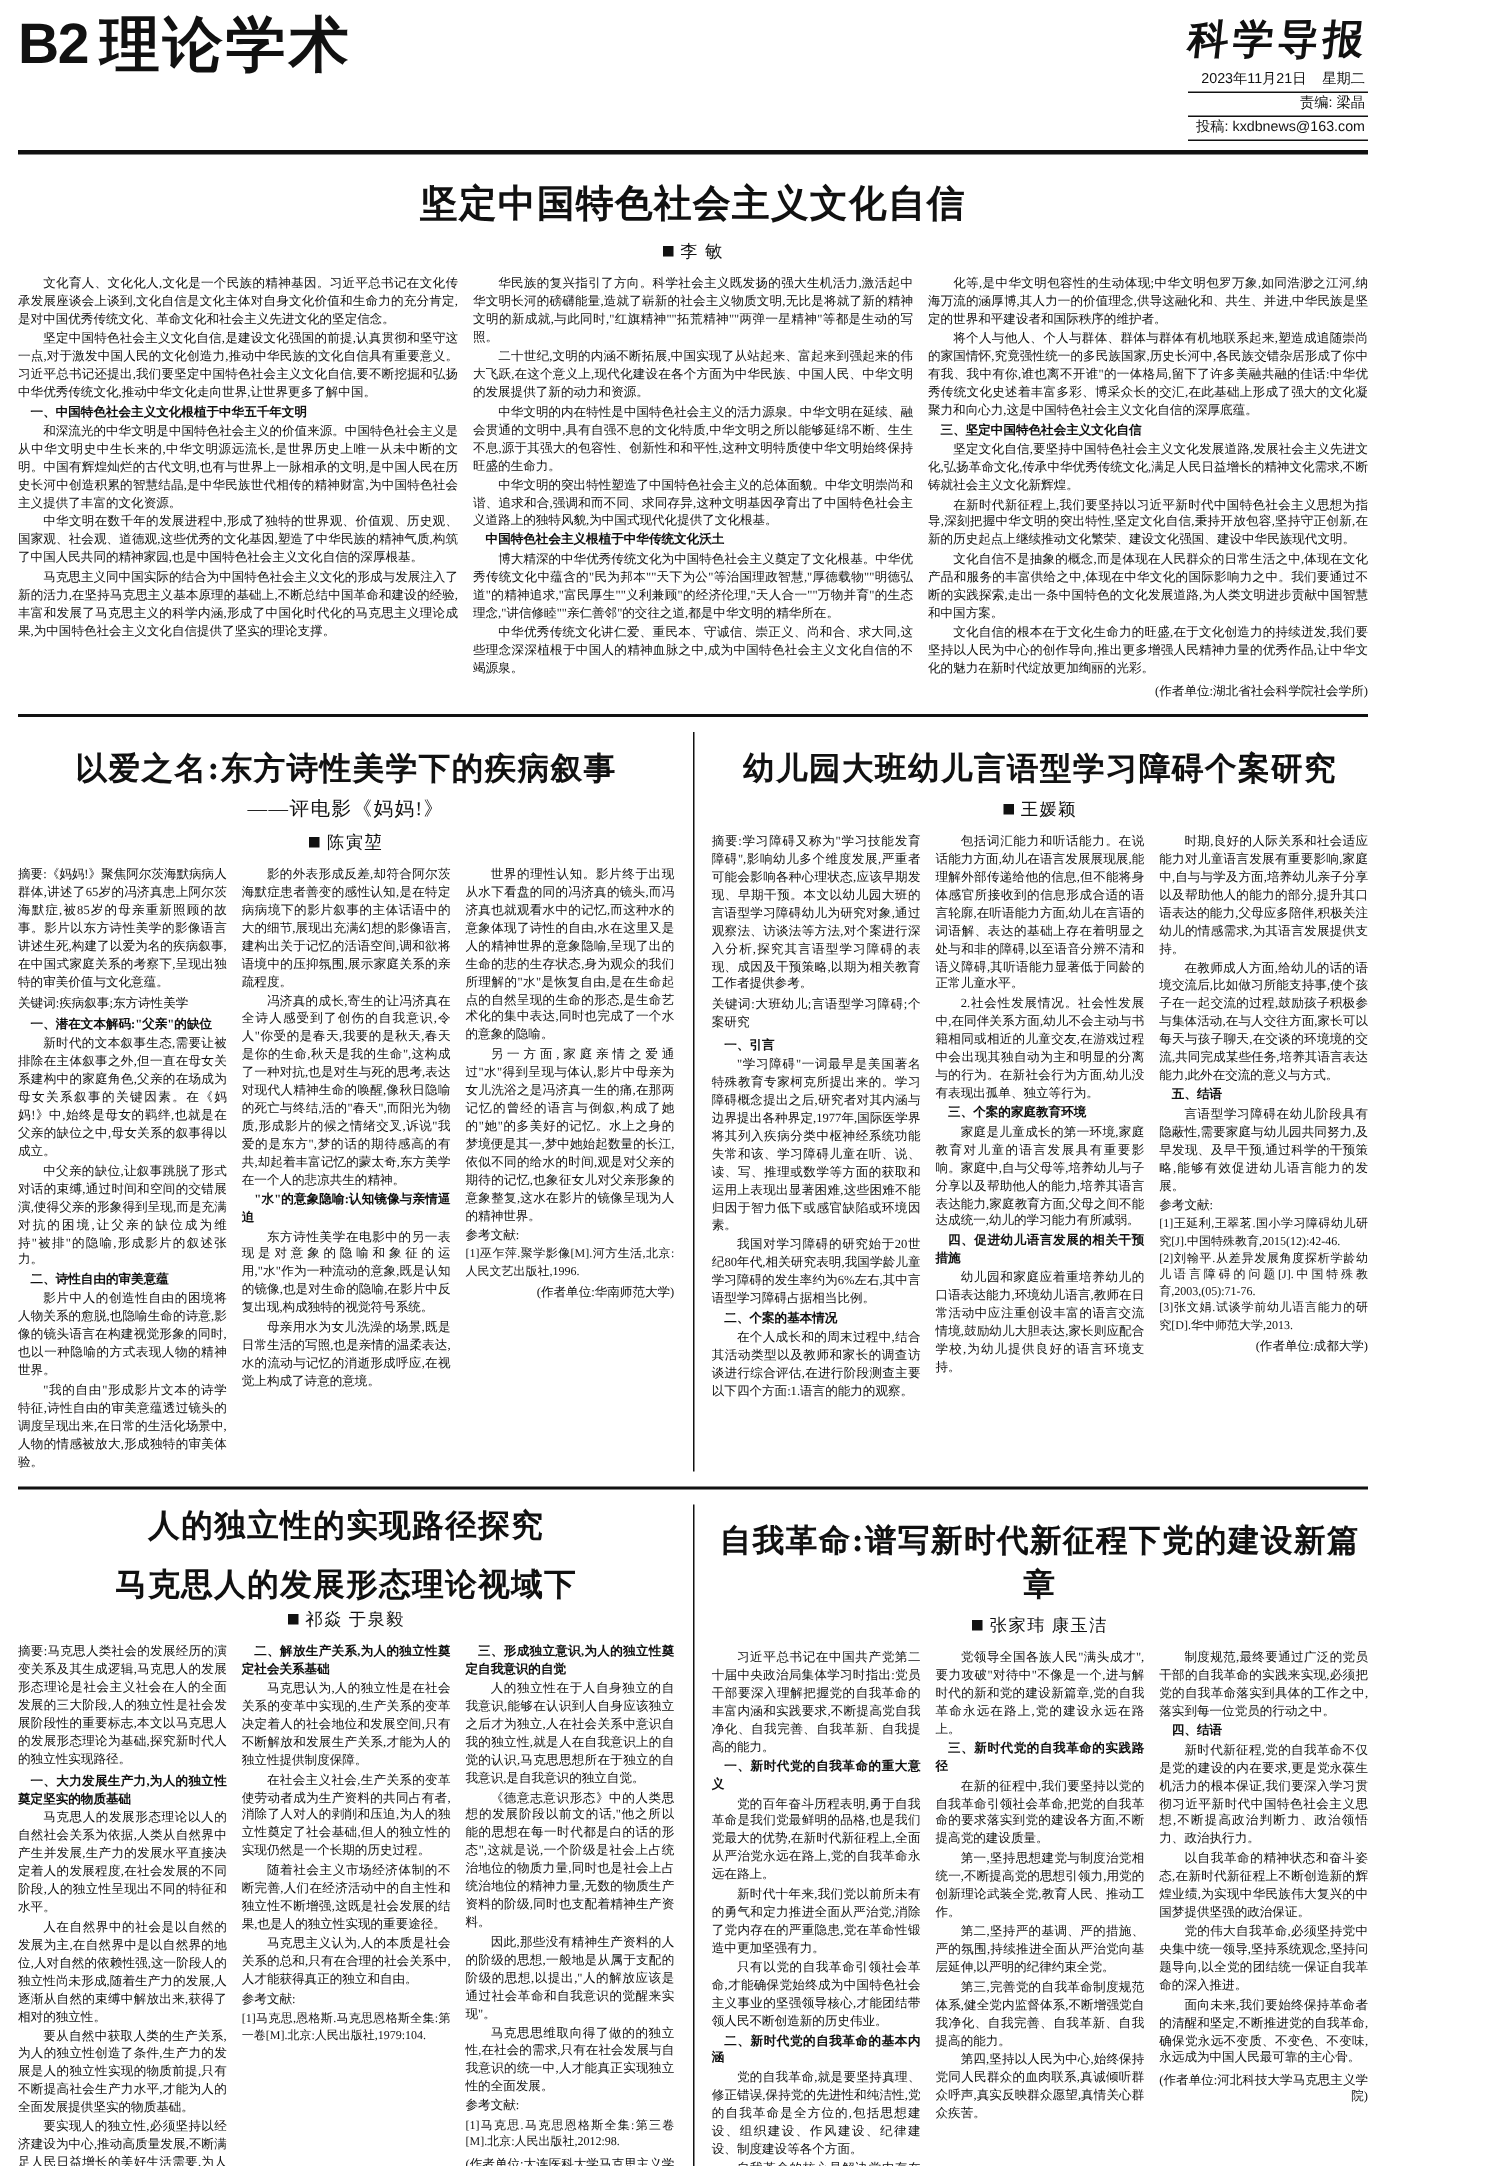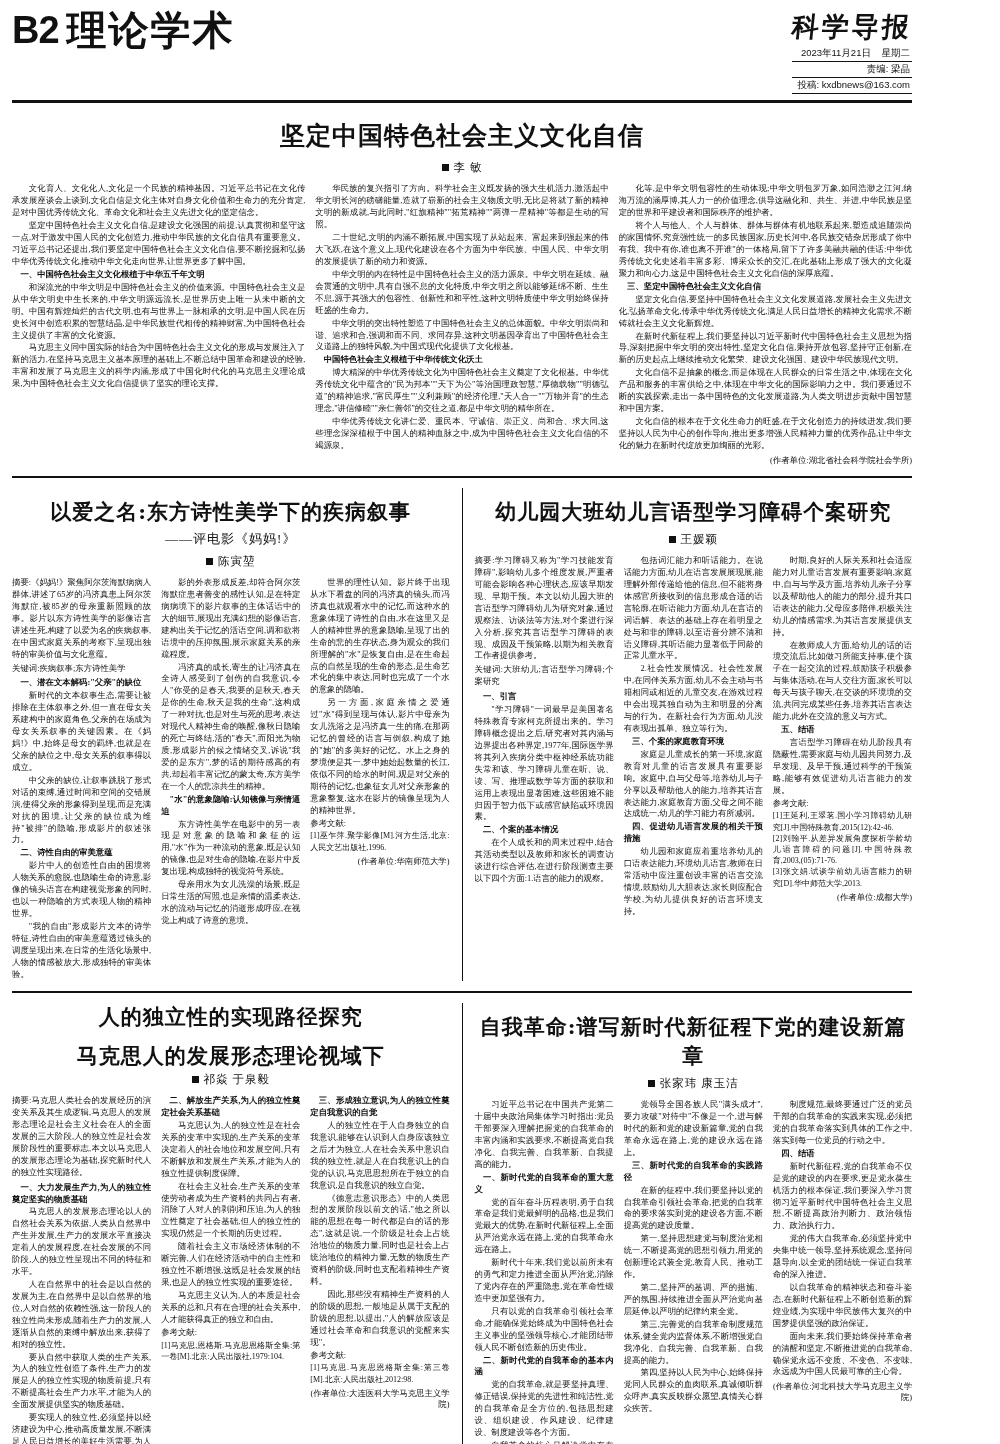--- a/index.html
+++ b/index.html
@@ -150,20 +150,21 @@
     <div class="byline">
       <span class="sq"></span><span class="names">李 敏</span>
     </div>
     <div class="cols">
       <div class="col">
         <div class="bodytext">
           <p>文化育人、文化化人,文化是一个民族的精神基因。习近平总书记在文化传承发展座谈会上谈到,文化自信是文化主体对自身文化价值和生命力的充分肯定,是对中国优秀传统文化、革命文化和社会主义先进文化的坚定信念。</p>
           <p>坚定中国特色社会主义文化自信,是建设文化强国的前提,认真贯彻和坚守这一点,对于激发中国人民的文化创造力,推动中华民族的文化自信具有重要意义。习近平总书记还提出,我们要坚定中国特色社会主义文化自信,要不断挖掘和弘扬中华优秀传统文化,推动中华文化走向世界,让世界更多了解中国。</p>
           <p class="sub">一、中国特色社会主义文化根植于中华五千年文明</p>
           <p>和深流光的中华文明是中国特色社会主义的价值来源。中国特色社会主义是从中华文明史中生长来的,中华文明源远流长,是世界历史上唯一从未中断的文明。中国有辉煌灿烂的古代文明,也有与世界上一脉相承的文明,是中国人民在历史长河中创造积累的智慧结晶,是中华民族世代相传的精神财富,为中国特色社会主义提供了丰富的文化资源。</p>
+          <p>中华文明在数千年的发展进程中,形成了独特的世界观、价值观、历史观、国家观、社会观、道德观,这些优秀的文化基因,塑造了中华民族的精神气质,构筑了中国人民共同的精神家园,也是中国特色社会主义文化自信的深厚根基。</p>
           <p>马克思主义同中国实际的结合为中国特色社会主义文化的形成与发展注入了新的活力,在坚持马克思主义基本原理的基础上,不断总结中国革命和建设的经验,丰富和发展了马克思主义的科学内涵,形成了中国化时代化的马克思主义理论成果,为中国特色社会主义文化自信提供了坚实的理论支撑。</p>
         </div>
       </div>
       <div class="col">
         <div class="bodytext">
           <p>华民族的复兴指引了方向。科学社会主义既发扬的强大生机活力,激活起中华文明长河的磅礴能量,造就了崭新的社会主义物质文明,无比是将就了新的精神文明的新成就,与此同时,"红旗精神""拓荒精神""两弹一星精神"等都是生动的写照。</p>
           <p>二十世纪,文明的内涵不断拓展,中国实现了从站起来、富起来到强起来的伟大飞跃,在这个意义上,现代化建设在各个方面为中华民族、中国人民、中华文明的发展提供了新的动力和资源。</p>
           <p>中华文明的内在特性是中国特色社会主义的活力源泉。中华文明在延续、融会贯通的文明中,具有自强不息的文化特质,中华文明之所以能够延绵不断、生生不息,源于其强大的包容性、创新性和和平性,这种文明特质使中华文明始终保持旺盛的生命力。</p>
           <p>中华文明的突出特性塑造了中国特色社会主义的总体面貌。中华文明崇尚和谐、追求和合,强调和而不同、求同存异,这种文明基因孕育出了中国特色社会主义道路上的独特风貌,为中国式现代化提供了文化根基。</p>
           <p class="sub">中国特色社会主义根植于中华传统文化沃土</p>
@@ -239,20 +240,21 @@
       <div class="byline">
         <span class="sq"></span><span class="names">王媛颖</span>
       </div>
       <div class="cols">
         <div class="col">
           <div class="abstract">摘要:学习障碍又称为"学习技能发育障碍",影响幼儿多个维度发展,严重者可能会影响各种心理状态,应该早期发现、早期干预。本文以幼儿园大班的言语型学习障碍幼儿为研究对象,通过观察法、访谈法等方法,对个案进行深入分析,探究其言语型学习障碍的表现、成因及干预策略,以期为相关教育工作者提供参考。</div>
           <div class="kw">关键词:大班幼儿;言语型学习障碍;个案研究</div>
           <div class="bodytext" style="margin-top:3px">
             <p class="sub">一、引言</p>
             <p>"学习障碍"一词最早是美国著名特殊教育专家柯克所提出来的。学习障碍概念提出之后,研究者对其内涵与边界提出各种界定,1977年,国际医学界将其列入疾病分类中枢神经系统功能失常和该、学习障碍儿童在听、说、读、写、推理或数学等方面的获取和运用上表现出显著困难,这些困难不能归因于智力低下或感官缺陷或环境因素。</p>
+            <p>我国对学习障碍的研究始于20世纪80年代,相关研究表明,我国学龄儿童学习障碍的发生率约为6%左右,其中言语型学习障碍占据相当比例。</p>
             <p class="sub">二、个案的基本情况</p>
             <p>在个人成长和的周末过程中,结合其活动类型以及教师和家长的调查访谈进行综合评估,在进行阶段测查主要以下四个方面:1.语言的能力的观察。</p>
           </div>
         </div>
         <div class="col">
           <div class="bodytext">
             <p>包括词汇能力和听话能力。在说话能力方面,幼儿在语言发展展现展,能理解外部传递给他的信息,但不能将身体感官所接收到的信息形成合适的语言轮廓,在听语能力方面,幼儿在言语的词语解、表达的基础上存在着明显之处与和非的障碍,以至语音分辨不清和语义障碍,其听语能力显著低于同龄的正常儿童水平。</p>
             <p>2.社会性发展情况。社会性发展中,在同伴关系方面,幼儿不会主动与书籍相同或相近的儿童交友,在游戏过程中会出现其独自动为主和明显的分离与的行为。在新社会行为方面,幼儿没有表现出孤单、独立等行为。</p>
             <p class="sub">三、个案的家庭教育环境</p>
             <p>家庭是儿童成长的第一环境,家庭教育对儿童的语言发展具有重要影响。家庭中,自与父母等,培养幼儿与子分享以及帮助他人的能力,培养其语言表达能力,家庭教育方面,父母之间不能达成统一,幼儿的学习能力有所减弱。</p>
@@ -312,20 +314,21 @@
           <div class="refs">
             <div>[1]马克思,恩格斯.马克思恩格斯全集:第一卷[M].北京:人民出版社,1979:104.</div>
           </div>
         </div>
         <div class="col">
           <div class="bodytext">
             <p class="sub">三、形成独立意识,为人的独立性奠定自我意识的自觉</p>
             <p>人的独立性在于人自身独立的自我意识,能够在认识到人自身应该独立之后才为独立,人在社会关系中意识自我的独立性,就是人在自我意识上的自觉的认识,马克思思想所在于独立的自我意识,是自我意识的独立自觉。</p>
             <p>《德意志意识形态》中的人类思想的发展阶段以前文的话,"他之所以能的思想在每一时代都是白的话的形态",这就是说,一个阶级是社会上占统治地位的物质力量,同时也是社会上占统治地位的精神力量,无数的物质生产资料的阶级,同时也支配着精神生产资料。</p>
             <p>因此,那些没有精神生产资料的人的阶级的思想,一般地是从属于支配的阶级的思想,以提出,"人的解放应该是通过社会革命和自我意识的觉醒来实现"。</p>
+            <p>马克思思维取向得了做的的独立性,在社会的需求,只有在社会发展与自我意识的统一中,人才能真正实现独立性的全面发展。</p>
             <p class="noind">参考文献:</p>
           </div>
           <div class="refs">
             <div>[1]马克思.马克思恩格斯全集:第三卷[M].北京:人民出版社,2012:98.</div>
           </div>
           <div class="affil">(作者单位:大连医科大学马克思主义学院)</div>
         </div>
       </div>
     </div>
 
@@ -358,22 +361,22 @@
             <p>第二,坚持严的基调、严的措施、严的氛围,持续推进全面从严治党向基层延伸,以严明的纪律约束全党。</p>
             <p>第三,完善党的自我革命制度规范体系,健全党内监督体系,不断增强党自我净化、自我完善、自我革新、自我提高的能力。</p>
             <p>第四,坚持以人民为中心,始终保持党同人民群众的血肉联系,真诚倾听群众呼声,真实反映群众愿望,真情关心群众疾苦。</p>
           </div>
         </div>
         <div class="col">
           <div class="bodytext">
             <p>制度规范,最终要通过广泛的党员干部的自我革命的实践来实现,必须把党的自我革命落实到具体的工作之中,落实到每一位党员的行动之中。</p>
             <p class="sub">四、结语</p>
             <p>新时代新征程,党的自我革命不仅是党的建设的内在要求,更是党永葆生机活力的根本保证,我们要深入学习贯彻习近平新时代中国特色社会主义思想,不断提高政治判断力、政治领悟力、政治执行力。</p>
+            <p>以自我革命的精神状态和奋斗姿态,在新时代新征程上不断创造新的辉煌业绩,为实现中华民族伟大复兴的中国梦提供坚强的政治保证。</p>
             <p>党的伟大自我革命,必须坚持党中央集中统一领导,坚持系统观念,坚持问题导向,以全党的团结统一保证自我革命的深入推进。</p>
-            <p>以自我革命的精神状态和奋斗姿态,在新时代新征程上不断创造新的辉煌业绩,为实现中华民族伟大复兴的中国梦提供坚强的政治保证。</p>
             <p>面向未来,我们要始终保持革命者的清醒和坚定,不断推进党的自我革命,确保党永远不变质、不变色、不变味,永远成为中国人民最可靠的主心骨。</p>
           </div>
           <div class="affil">(作者单位:河北科技大学马克思主义学院)</div>
         </div>
       </div>
     </div>
   </div>
 
 </div>
 

